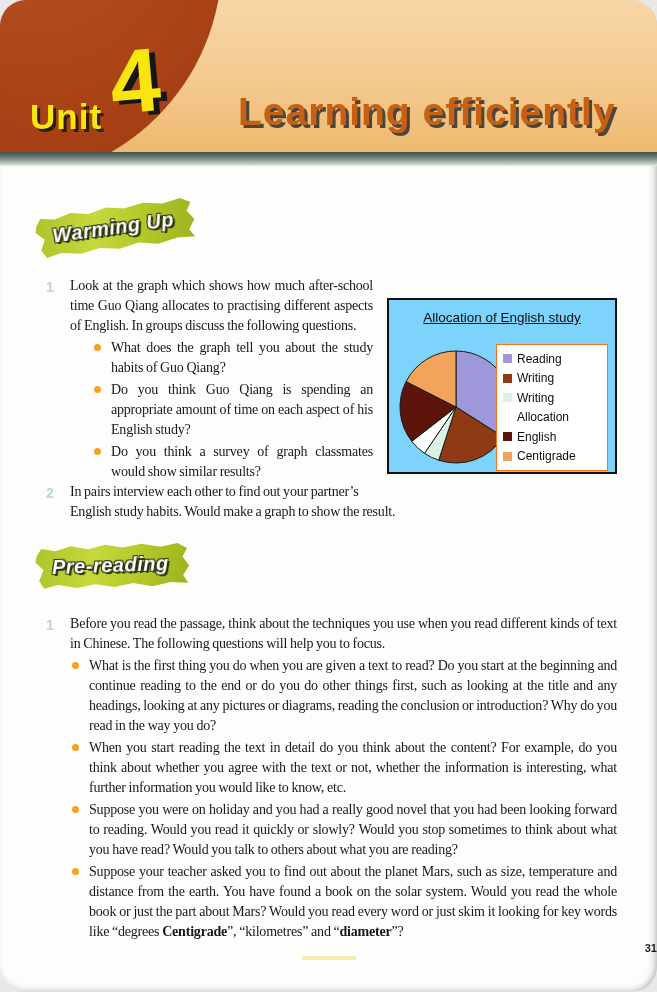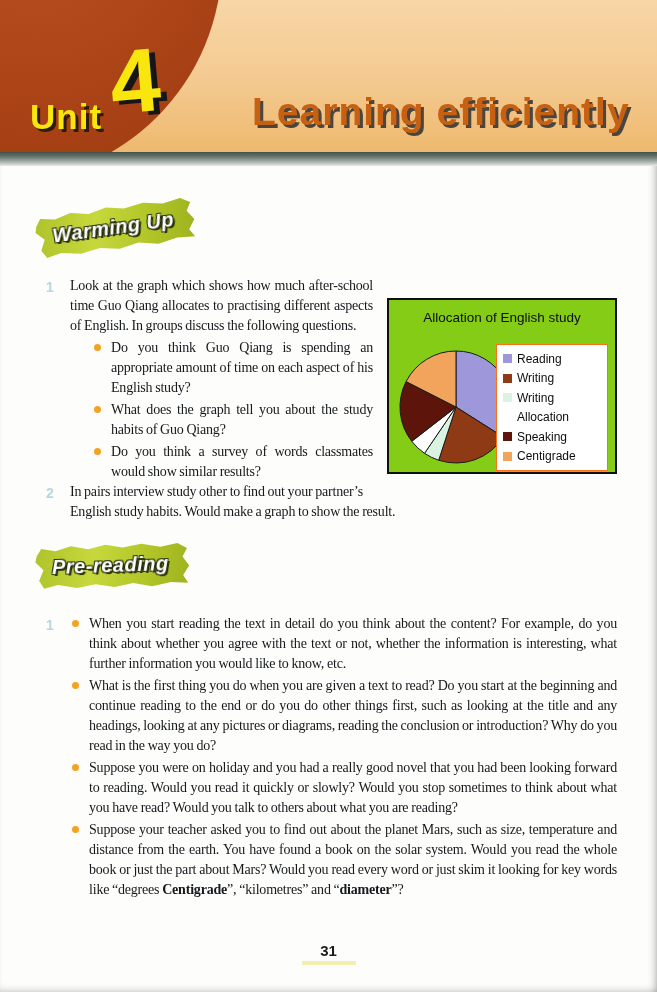--- a/index.html
+++ b/index.html
@@ -1,33 +1,34 @@
 <!DOCTYPE html>
 <html><head>
 <meta charset="utf-8">
 <style>
   html,body{margin:0;padding:0;background:#e8e8e8;}
   .page{
     position:relative; width:657px; height:992px; margin:0 auto;
     background:#fdfdfb; overflow:hidden;
     font-family:"Liberation Serif", serif;
     box-shadow: inset -6px 0 9px -5px rgba(0,0,0,.30), inset 0 -6px 9px -5px rgba(0,0,0,.18), inset 0 2px 3px -2px rgba(0,0,0,.25);
+    border-radius: 26px;
   }
   
   .header{position:relative; height:152px; overflow:hidden;
     background:linear-gradient(180deg,#f8d6a6 0%,#f3c98f 55%,#eeb96e 100%);}
   .header-circle{position:absolute; left:-222px; top:-262px; width:444px; height:444px; border-radius:50%;
     background:radial-gradient(circle at 58% 42%, #b85020 0%, #a84115 55%, #973a10 100%);}
   .unit-label{position:absolute; left:30px; top:97px;
     font-family:"Liberation Sans",sans-serif; font-weight:bold; font-size:35px; letter-spacing:1px;
     color:#f9e60f; text-shadow:3px 3px 0 #2d1d06;}
   .unit-number{position:absolute; left:110px; top:36px;
     font-family:"Liberation Sans",sans-serif; font-weight:bold; font-size:90px; line-height:1;
     color:#f9e60f; text-shadow:6px 4px 0 #161616; transform:rotate(-5deg);}
-  .header-title{position:absolute; left:252px; top:90px;
+  .header-title{position:absolute; left:238px; top:90px;
     font-family:"Liberation Sans",sans-serif; font-weight:bold; font-size:39px; letter-spacing:1px;
     color:#c66012; text-shadow:3px 3px 0 #4a453f;}
   .divider-bar{height:14px; background:linear-gradient(180deg,#3f504c 0%,#68776f 35%,#9fa9a1 65%,#e7eae5 100%);}
 
   
   .ribbon{
     display:inline-block;
     font-family:"Liberation Sans",sans-serif; font-weight:bold; font-style:italic; font-size:20px;
     color:#ffffff; letter-spacing:.5px;
     text-shadow:-1px -1px 0 #28300e, 1px -1px 0 #28300e, -1px 1px 0 #28300e, 2px 2px 0 #28300e;
@@ -45,32 +46,32 @@
   .body-text{font-size:14px; line-height:20px; text-align:justify; letter-spacing:-.2px; word-spacing:-.5px; margin:0;}
   .numbered{position:relative; margin-left:22px; margin-bottom:2px;}
   .num{position:absolute; left:-24px; top:1px; color:#b7d6de;
     font-family:"Liberation Sans",sans-serif; font-size:14px; font-weight:bold; font-style:normal;}
   .bullet{position:relative; margin-left:46px; padding-left:17px; margin-top:2px;}
   .flow-pre .bullet{margin-left:24px;}
   .dot{position:absolute; left:0; top:6px; width:7px; height:7px; border-radius:50%; background:#f3a322;}
 
   
   .chartbox{float:right; width:226px; height:172px; margin:22px 0 8px 14px;
-    border:2px solid #101010; background:#84cc16; position:relative;
-    font-family:"Liberation Sans",sans-serif; text-align:left;}
+    border:2px solid #101010; background:#7dd3fc; position:relative;
+    font-family:"Liberation Sans",sans-serif; text-align:left;text-decoration:underline;}
   .chart-title{margin-top:8px; text-align:center; font-size:13.5px; line-height:20px; color:#0d0d0d; letter-spacing:0;}
   .pie-svg{position:absolute; left:6px; top:46px;}
   .legend{position:absolute; right:7px; top:44px; width:112px; box-sizing:border-box;
     border:1px solid #f97316; padding:4px 2px 4px 6px; background:#fff;}
   .legend-row{display:flex; align-items:center; height:19.5px; font-size:12px; color:#0d0d0d;}
   .swatch{width:9px; height:9px; margin-right:5px; flex:none;}
 
   
   .footer{position:absolute; left:0; right:0; top:942px; text-align:center;}
-  .page-num{font-family:"Liberation Sans",sans-serif; font-weight:bold; font-size:15px; color:#1c1c1c;}
+  .page-num{font-family:"Liberation Sans",sans-serif; font-weight:bold; font-size:11px; color:#1c1c1c;text-align:right;}
   .page-num-underline{width:54px; height:4px; margin:2px auto 0; background:#f4eeb0;}
 </style>
 </head>
 <body>
 
 <div class="page">
 
   
   <div class="header">
     <div class="header-circle"></div>
@@ -109,46 +110,46 @@
           <div class="legend-row">
             <span class="swatch" style="background: rgb(217, 242, 226);"></span>
             <span class="legend-label">Writing</span>
           </div>
           <div class="legend-row">
             <span class="swatch" style="background: rgb(255, 255, 255);"></span>
             <span class="legend-label">Allocation</span>
           </div>
           <div class="legend-row">
             <span class="swatch" style="background: rgb(93, 21, 11);"></span>
-            <span class="legend-label">Speaking</span>
+            <span class="legend-label">English</span>
           </div>
           <div class="legend-row">
             <span class="swatch" style="background: rgb(242, 164, 92);"></span>
             <span class="legend-label">Centigrade</span>
           </div>
         </div>
     </div>
 
     <p class="body-text numbered"><span class="num">1</span><span>Look at the graph which shows how much after-school time Guo Qiang allocates to practising different aspects of English. In groups discuss the following questions.</span></p>
 
+    <p class="body-text bullet"><span class="dot"></span><span>What does the graph tell you about the study habits of Guo Qiang?</span></p>
     <p class="body-text bullet"><span class="dot"></span><span>Do you think Guo Qiang is spending an appropriate amount of time on each aspect of his English study?</span></p>
-    <p class="body-text bullet"><span class="dot"></span><span>What does the graph tell you about the study habits of Guo Qiang?</span></p>
-    <p class="body-text bullet"><span class="dot"></span><span>Do you think a survey of words classmates would show similar results?</span></p>
+    <p class="body-text bullet"><span class="dot"></span><span>Do you think a survey of graph classmates would show similar results?</span></p>
 
-    <p class="body-text numbered"><span class="num">2</span><span>In pairs interview study other to find out your partner’s</span><br><span>English study habits. Would make a graph to show the result.</span></p>
+    <p class="body-text numbered"><span class="num">2</span><span>In pairs interview each other to find out your partner’s</span><br><span>English study habits. Would make a graph to show the result.</span></p>
   </div>
 
   
   <div class="ribbon ribbon-prereading">Pre-reading</div>
 
   <div class="flow flow-pre">
-    <p class="body-text numbered"><span class="num">1</span></p>
+    <p class="body-text numbered"><span class="num">1</span><span>Before you read the passage, think about the techniques you use when you read different kinds of text in Chinese. The following questions will help you to focus.</span></p>
 
+    <p class="body-text bullet"><span class="dot"></span><span>What is the first thing you do when you are given a text to read? Do you start at the beginning and continue reading to the end or do you do other things first, such as looking at the title and any headings, looking at any pictures or diagrams, reading the conclusion or introduction? Why do you read in the way you do?</span></p>
     <p class="body-text bullet"><span class="dot"></span><span>When you start reading the text in detail do you think about the content? For example, do you think about whether you agree with the text or not, whether the information is interesting, what further information you would like to know, etc.</span></p>
-    <p class="body-text bullet"><span class="dot"></span><span>What is the first thing you do when you are given a text to read? Do you start at the beginning and continue reading to the end or do you do other things first, such as looking at the title and any headings, looking at any pictures or diagrams, reading the conclusion or introduction? Why do you read in the way you do?</span></p>
     <p class="body-text bullet"><span class="dot"></span><span>Suppose you were on holiday and you had a really good novel that you had been looking forward to reading. Would you read it quickly or slowly? Would you stop sometimes to think about what you have read? Would you talk to others about what you are reading?</span></p>
     <p class="body-text bullet"><span class="dot"></span><span>Suppose your teacher asked you to find out about the planet Mars, such as size, temperature and distance from the earth. You have found a book on the solar system. Would you read the whole book or just the part about Mars? Would you read every word or just skim it looking for key words like “degrees </span><b>Centigrade</b><span>”, “kilometres” and “</span><b>diameter</b><span>”?</span></p>
   </div>
 
   
   <div class="footer">
     <div class="page-num">31</div>
     <div class="page-num-underline"></div>
   </div>
 

